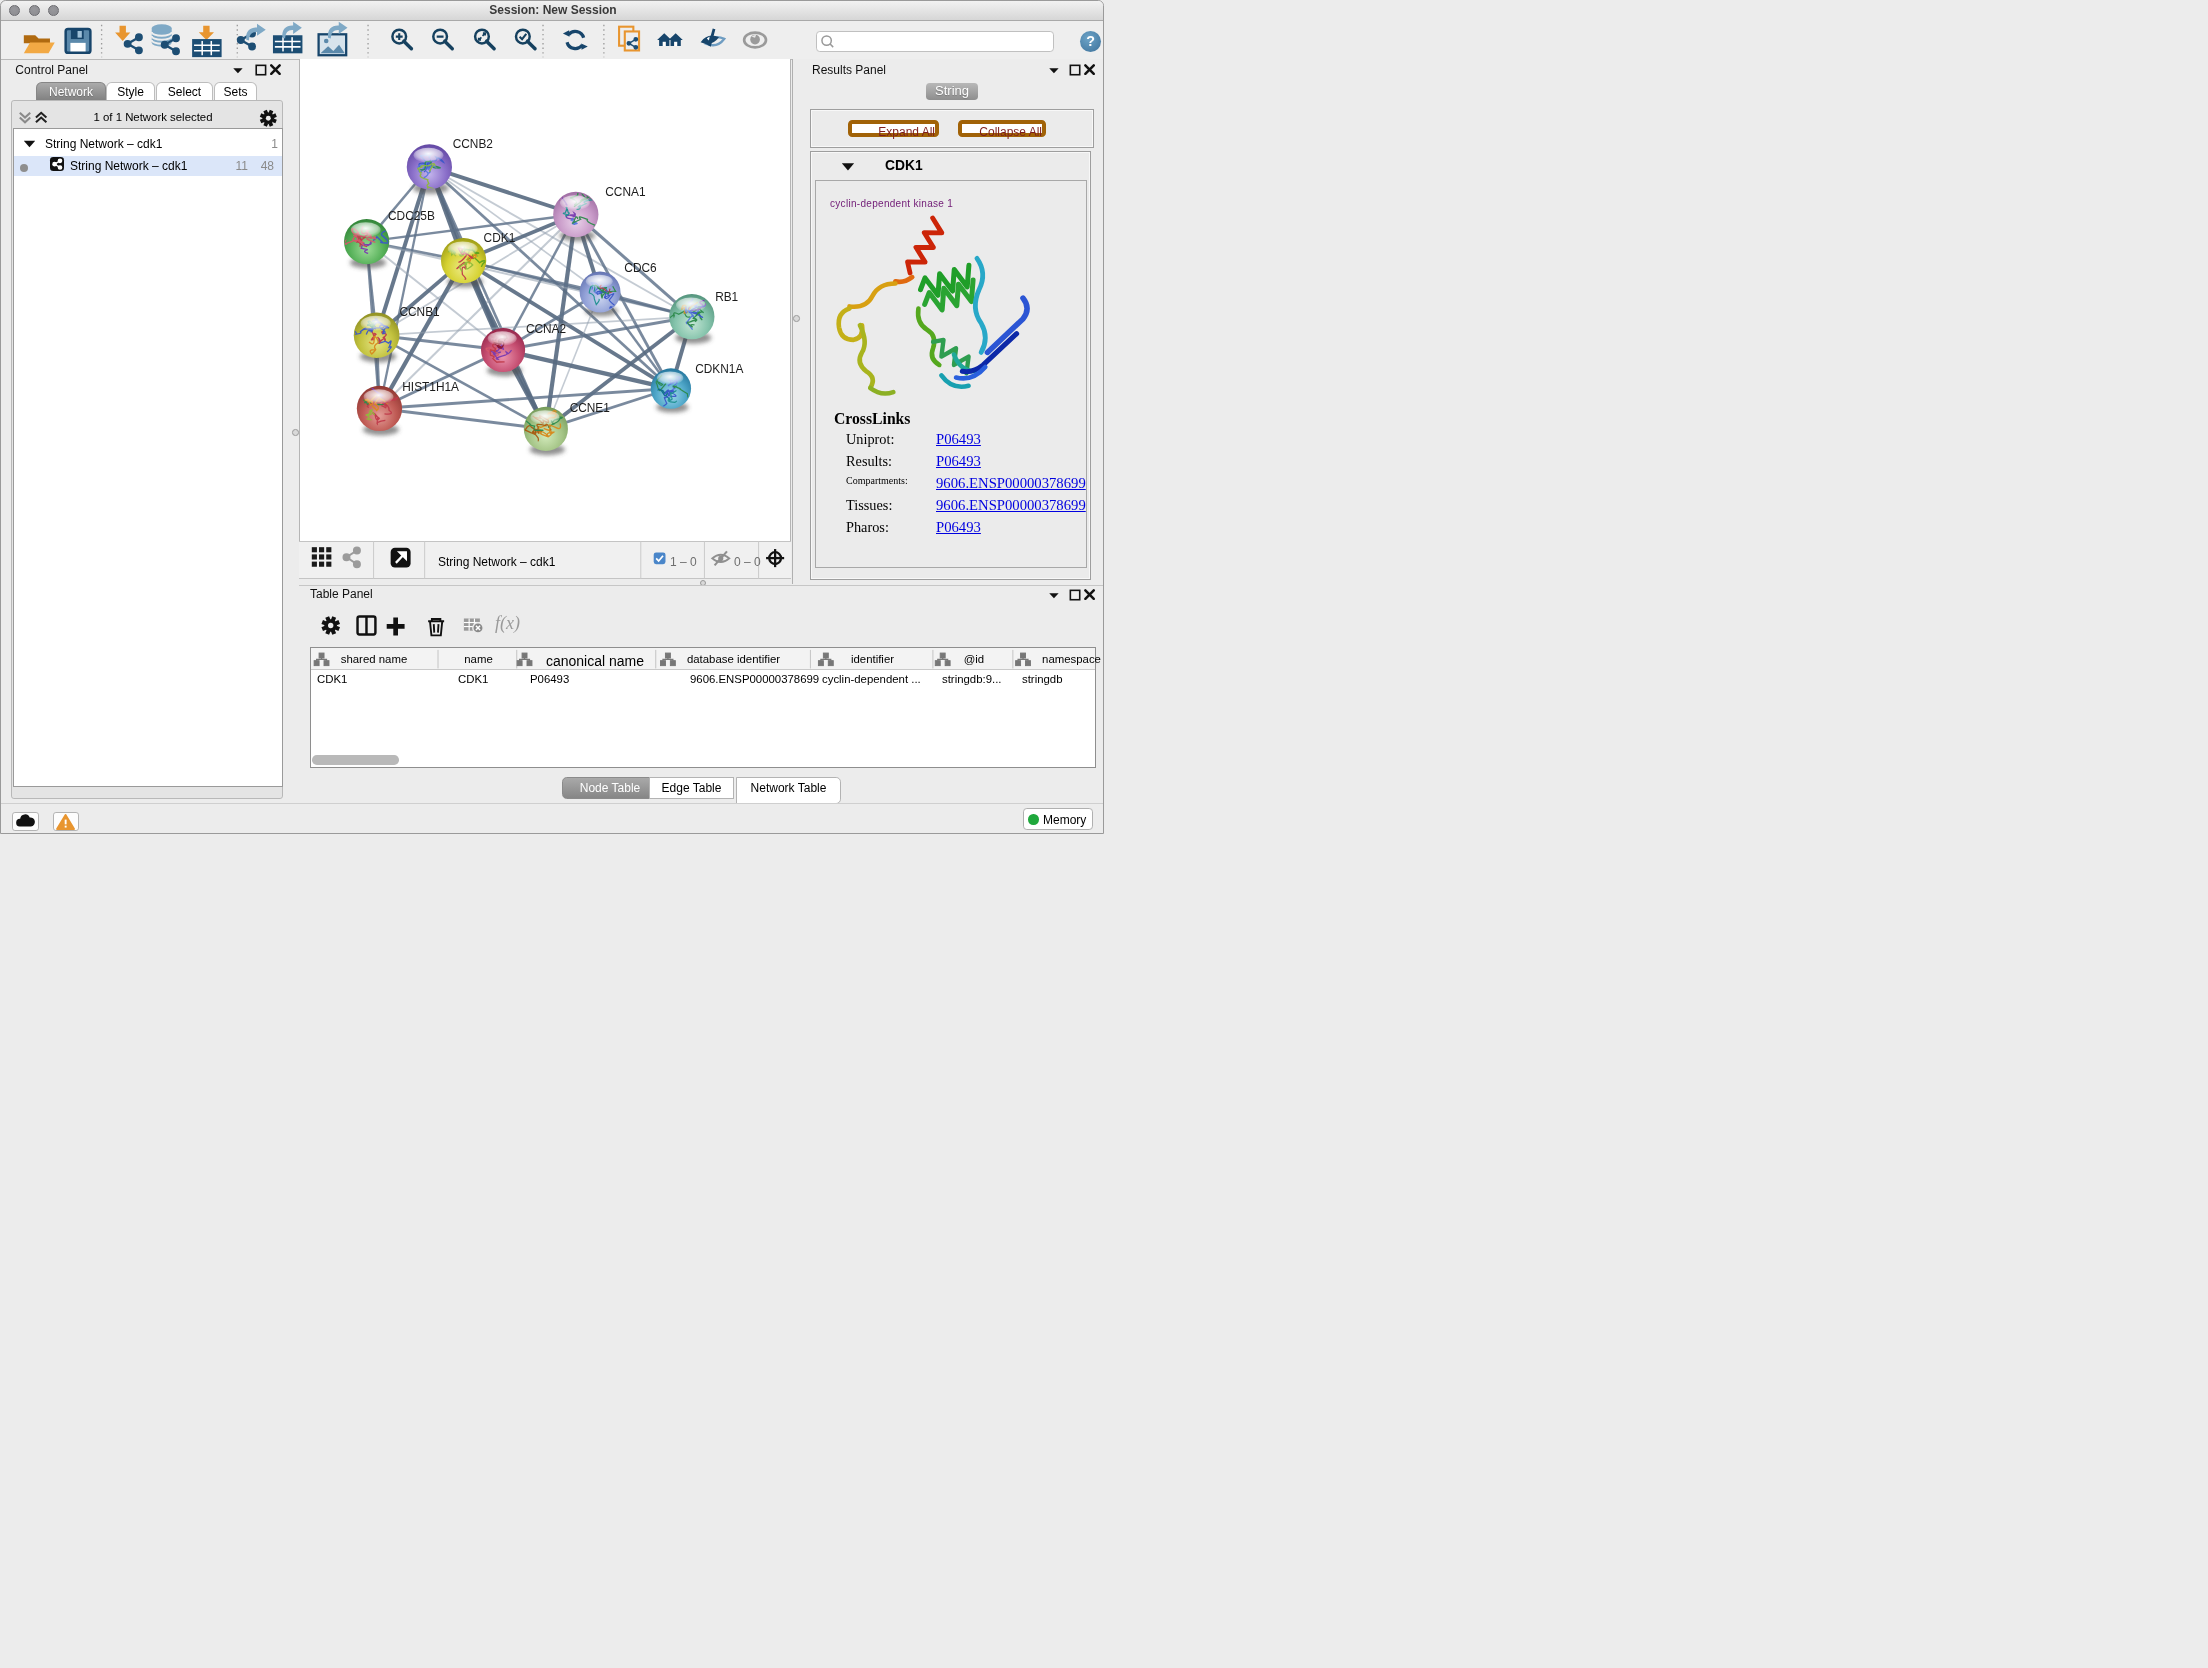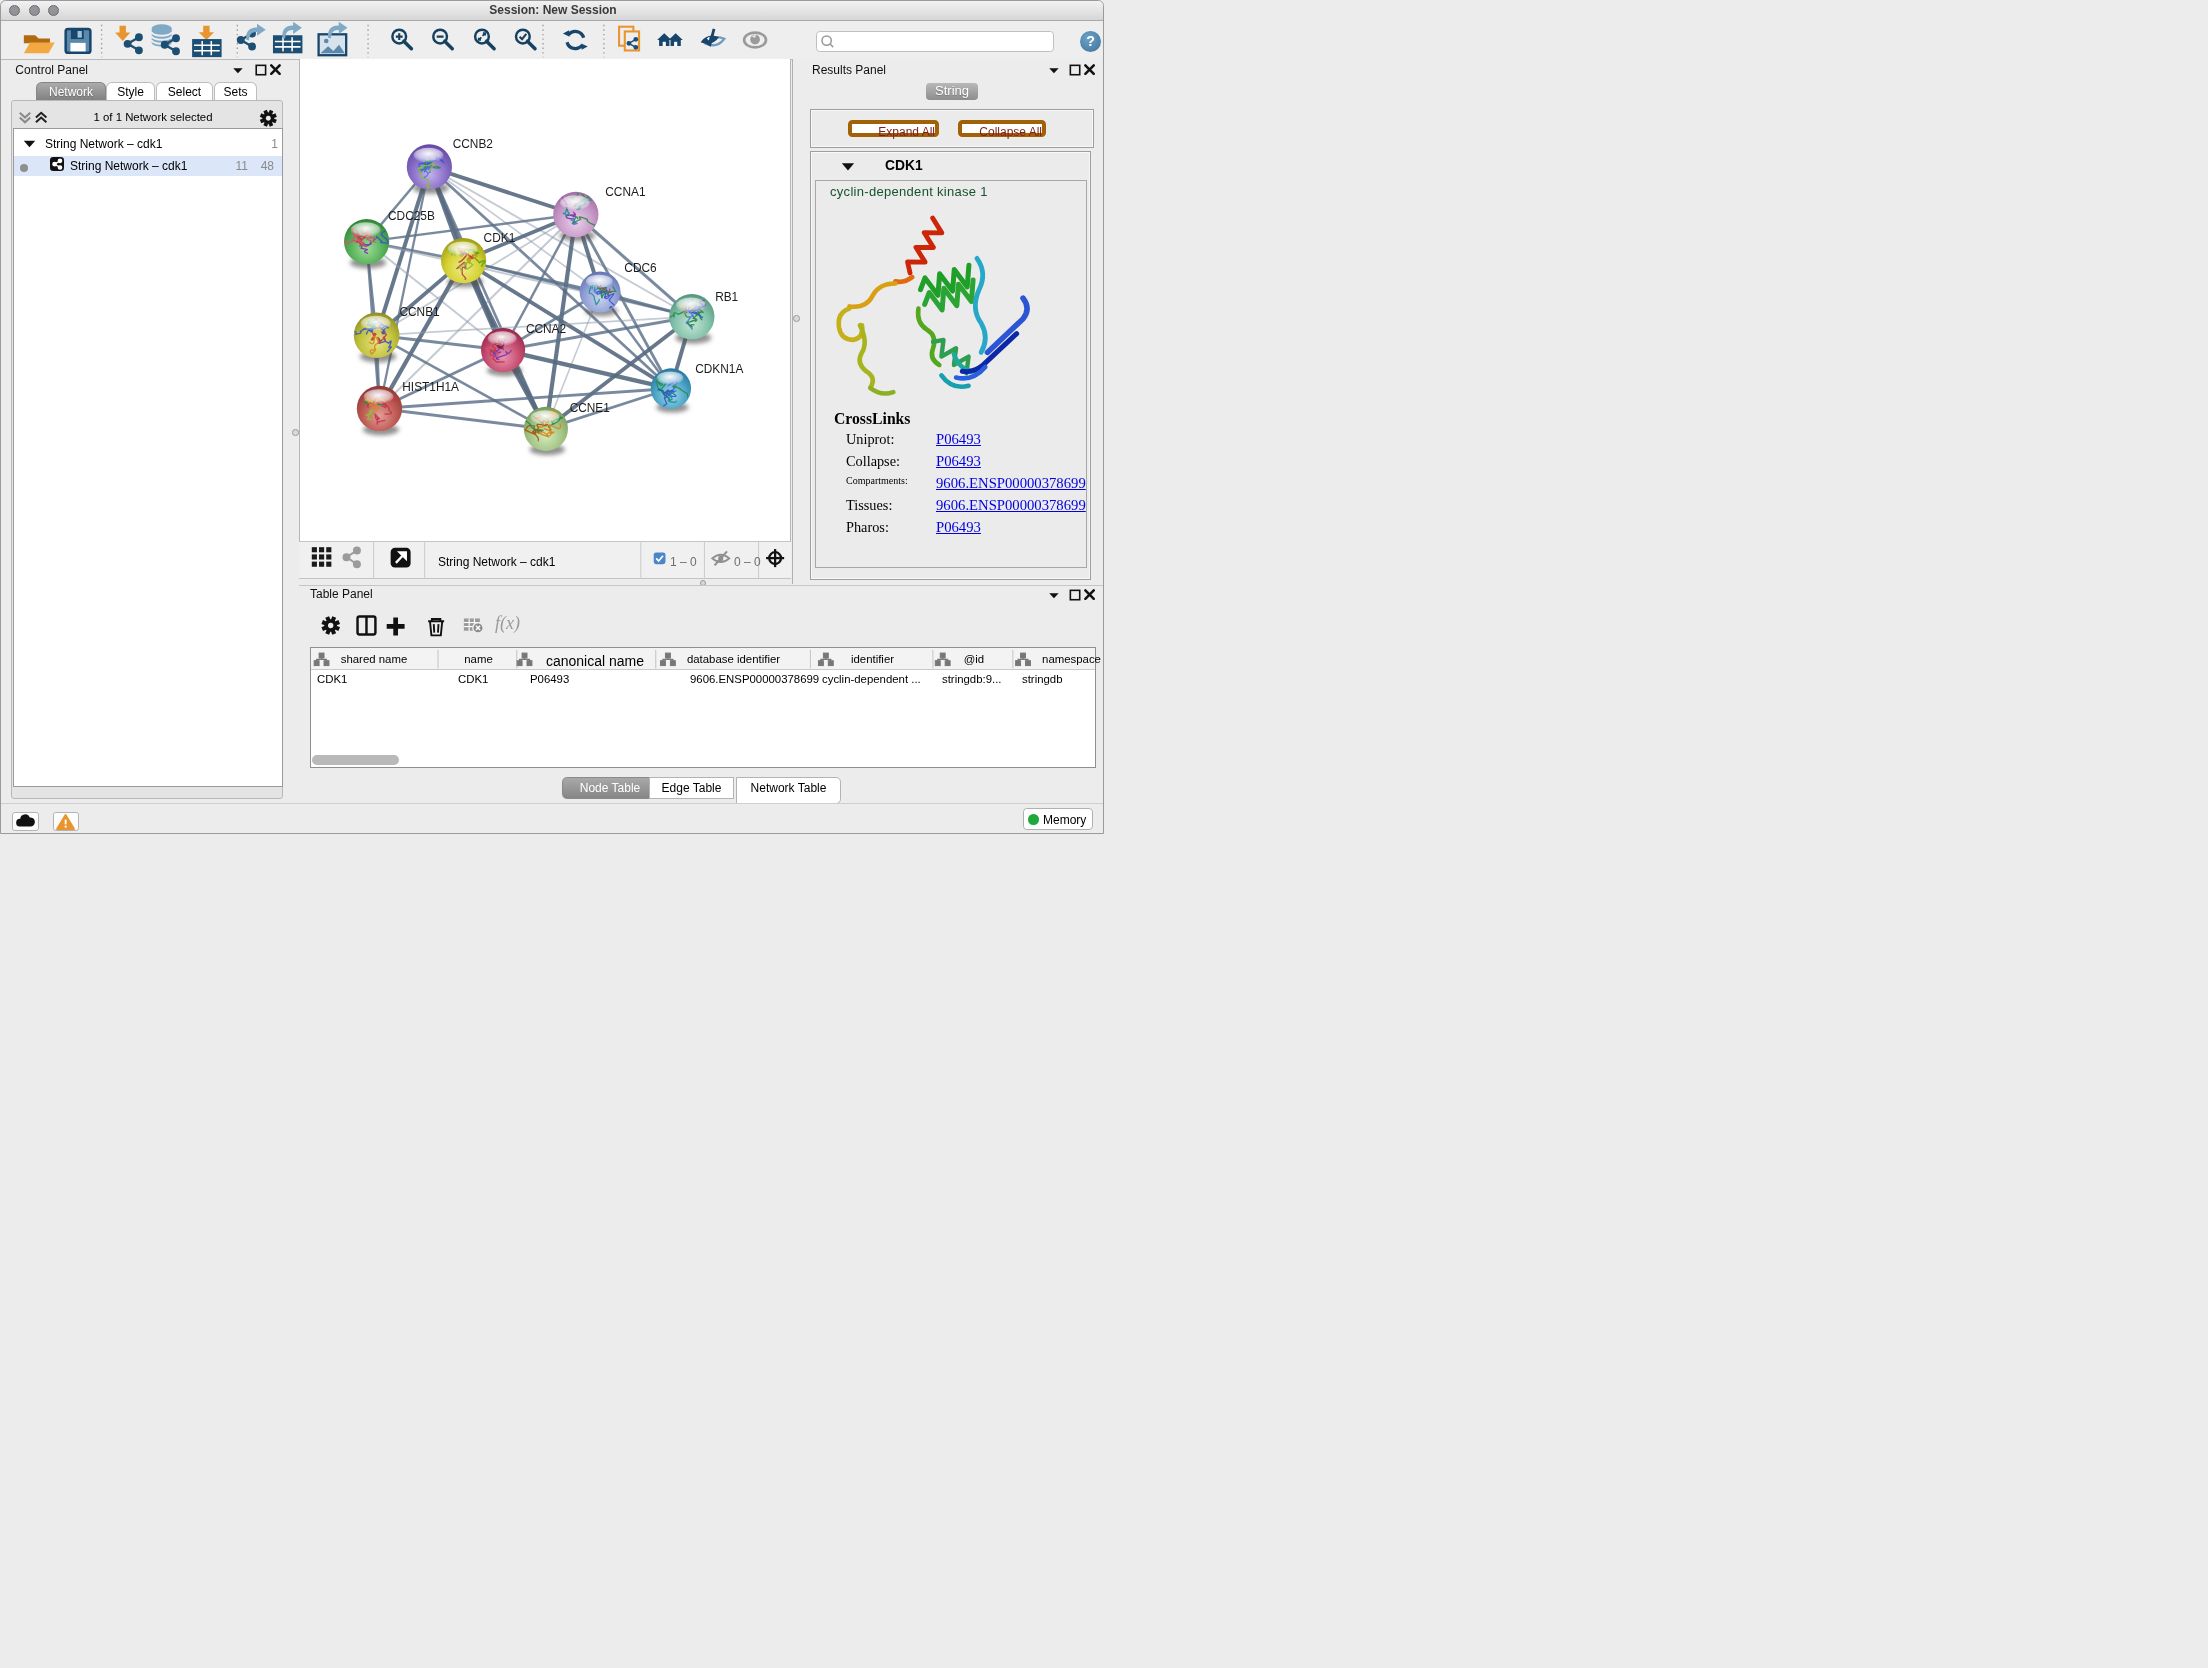--- a/index.html
+++ b/index.html
@@ -573,21 +573,21 @@
 <div class="abs" style="left:925px;top:82px;width:52px;height:16.6px;border-radius:3.8px;background:linear-gradient(#b8b8b8,#8e8e8e);color:#fff;font-size:13px;text-align:center;line-height:16px;text-shadow:0 1px 1px #777">String</div>
 <div class="abs" style="left:809px;top:108px;width:284px;height:39px;background:#ebebeb;border:1px solid #9e9e9e;box-shadow:inset 0 0 0 1px #f8f8f8"></div>
 <div class="btn" style="left:847px;top:119px;width:91px;height:17.3px;line-height:16px">Expand All</div>
 <div class="btn" style="left:957px;top:119px;width:88px;height:17.3px;line-height:16px">Collapse All</div>
 <div class="abs" style="left:809px;top:150px;width:281px;height:429px;background:#ebebeb;border:1px solid #9e9e9e;box-shadow:inset 0 0 0 1px #f8f8f8"></div>
 <svg style="position:absolute;left:837px;top:160px;overflow:visible" width="28.5" height="13.3" viewBox="0 0 30 14">
     <path d="M4 2.5 l13 0 l-6.5 7.5 z" fill="#111"></path>
   </svg>
 <div class="abs" style="left:884px;top:157px;font-size:13.8px;font-weight:bold;color:#000">CDK1</div>
 <div class="abs" style="left:814px;top:179px;width:272px;height:388px;background:#ebebeb;border:1px solid #a8a8a8"></div>
-<div class="abs" style="left:829px;top:183px;font-size:13px;letter-spacing:0.3px;color:#14532d">cyclin-dependent kinase 1</div>
+<div class="abs" style="left:829px;top:197px;font-size:10px;letter-spacing:0.3px;color:#701a75">cyclin-dependent kinase 1</div>
 <svg style="position:absolute;left:833px;top:211px;overflow:visible" width="181" height="171" viewBox="0 0 190 180">
     <g fill="none" stroke-linecap="round" stroke-linejoin="round" transform="translate(-6,-4) scale(1.1)">
       <path d="M78 62 L75.6 51.4 L92.4 51.6 L83.6 37.4 L100.4 37.6 L91.6 23.4 L108.4 23.6 L99.6 9.4" stroke="#cc2508" stroke-width="4.6"></path>
       <path d="M80 66 q-8 6 -16 4" stroke="#e06a10" stroke-width="4.6"></path>
       <path d="M64 72 q-16 0 -22 12 q-6 12 -22 10" stroke="#d8a012" stroke-width="4.4"></path>
       <path d="M20 96 q-12 4 -10 18 q2 12 14 12 q10 -2 8 -14" stroke="#c4b018" stroke-width="4.4"></path>
       <path d="M30 112 q8 16 2 26 q-6 10 4 18 q10 6 4 16" stroke="#a8b41e" stroke-width="4.4"></path>
       <path d="M40 172 q10 8 22 4" stroke="#8cb024" stroke-width="4.4"></path>
       <path d="M88 78 L92.3 66.7 L104.7 83.3 L106.3 62.7 L118.7 79.3 L120.3 58.7 L132.7 75.3 L134.3 54.7" stroke="#1f9e28" stroke-width="4.8"></path>
       <path d="M92 92 L96.3 80.7 L108.7 97.3 L110.3 76.7 L122.7 93.3 L124.3 72.7 L136.7 89.3 L138.3 68.7" stroke="#2aa432" stroke-width="4.8"></path>
@@ -597,21 +597,21 @@
       <path d="M120 140 q6 16 20 16" stroke="#1fa89a" stroke-width="4.4"></path>
       <path d="M108 160 q10 14 26 10" stroke="#18a0b0" stroke-width="4.4"></path>
       <path d="M186 86 q8 10 0 20 l-34 32" stroke="#2b55d4" stroke-width="5.2"></path>
       <path d="M180 120 l-32 30 q-10 8 -20 6" stroke="#0c28a8" stroke-width="4.8"></path>
       <path d="M150 152 q-12 14 -28 10" stroke="#2a60dd" stroke-width="4.4"></path>
     </g>
   </svg>
 <div class="abs" style="left:833px;top:409px;font-family:'Liberation Serif',serif;font-size:15.7px;font-weight:bold;color:#000">CrossLinks</div>
 <div class="abs" style="left:845px;top:430px;font-family:'Liberation Serif',serif;font-size:14.3px;color:#000">Uniprot:</div>
 <div class="abs" style="left:935px;top:430px;font-family:'Liberation Serif',serif;font-size:14.7px"><a class="lnk">P06493</a></div>
-<div class="abs" style="left:845px;top:452px;font-family:'Liberation Serif',serif;font-size:14.3px;color:#000">Collapse:</div>
+<div class="abs" style="left:845px;top:452px;font-family:'Liberation Serif',serif;font-size:14.3px;color:#000">Results:</div>
 <div class="abs" style="left:935px;top:452px;font-family:'Liberation Serif',serif;font-size:14.7px"><a class="lnk">P06493</a></div>
 <div class="abs" style="left:845px;top:474px;font-family:'Liberation Serif',serif;font-size:10px;color:#000">Compartments:</div>
 <div class="abs" style="left:935px;top:474px;font-family:'Liberation Serif',serif;font-size:14.7px"><a class="lnk">9606.ENSP00000378699</a></div>
 <div class="abs" style="left:845px;top:496px;font-family:'Liberation Serif',serif;font-size:14.3px;color:#000">Tissues:</div>
 <div class="abs" style="left:935px;top:496px;font-family:'Liberation Serif',serif;font-size:14.7px"><a class="lnk">9606.ENSP00000378699</a></div>
 <div class="abs" style="left:845px;top:518px;font-family:'Liberation Serif',serif;font-size:14.3px;color:#000">Pharos:</div>
 <div class="abs" style="left:935px;top:518px;font-family:'Liberation Serif',serif;font-size:14.7px"><a class="lnk">P06493</a></div>
 <div class="abs" style="left:792px;top:314px;width:6.7px;height:6.7px;border-radius:50%;background:#d9d9d9;border:1px solid #9a9a9a"></div>
 <div class="abs" style="left:298px;top:584px;width:806px;height:218px;background:#ececec;border-top:1px solid #c6c6c6"></div>
 <div class="abs panel-title" style="left:309px;top:586px">Table Panel</div>

